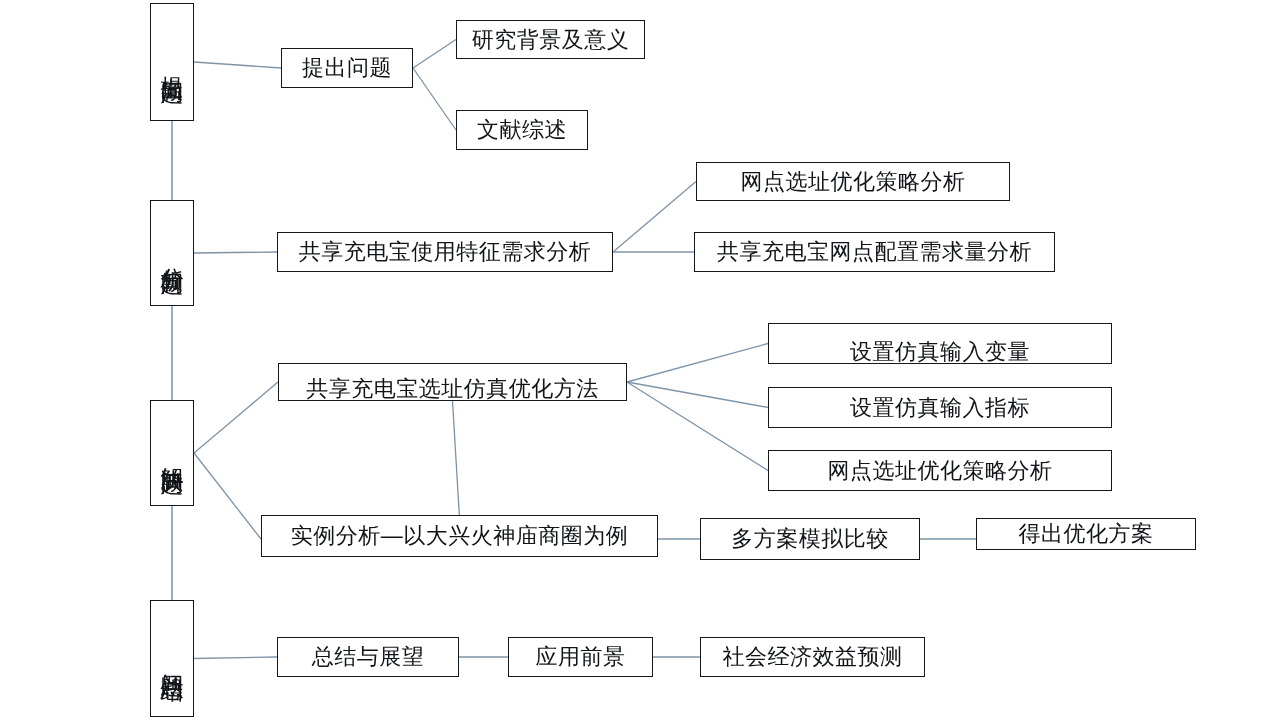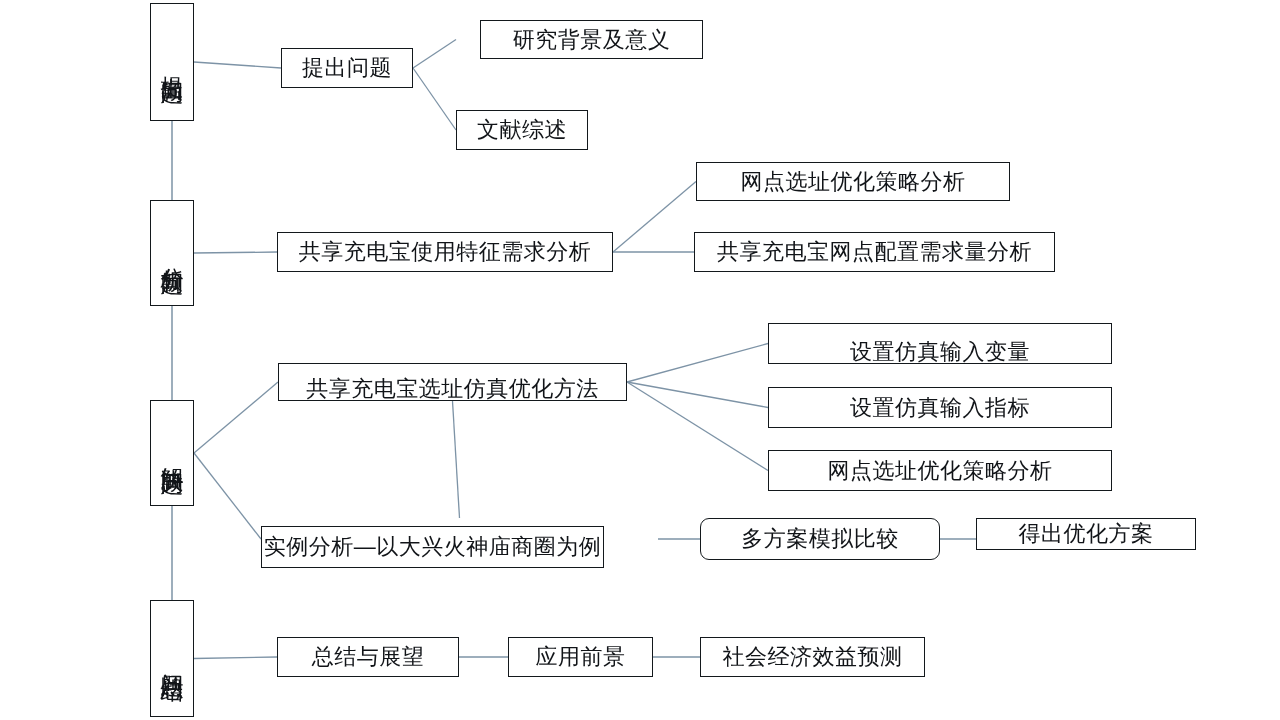--- a/index.html
+++ b/index.html
@@ -92,21 +92,21 @@
       </div>
       <div class="node v" style="left: 150px; top: 400px; width: 44px; height: 106px; border-color: rgb(19, 24, 28);">
         <span>解决问题</span>
       </div>
       <div class="node v" style="left: 150px; top: 600px; width: 44px; height: 117px; border-color: rgb(19, 24, 28);">
         <span>问题总结</span>
       </div>
       <div class="node h" style="left: 281px; top: 48px; width: 132px; height: 40px; border-color: rgb(19, 24, 28);">
         <span>提出问题</span>
       </div>
-      <div class="node h" style="left: 456px; top: 20px; width: 223px; height: 39px; border-color: rgb(19, 24, 28); margin-left: 24px;">
+      <div class="node h" style="left: 456px; top: 20px; width: 189px; height: 39px; border-color: rgb(19, 24, 28);">
         <span>研究背景及意义</span>
       </div>
       <div class="node h" style="left: 456px; top: 110px; width: 132px; height: 40px; border-color: rgb(19, 24, 28);">
         <span>文献综述</span>
       </div>
       <div class="node h" style="left: 277px; top: 232px; width: 336px; height: 40px; border-color: rgb(19, 24, 28);">
         <span>共享充电宝使用特征需求分析</span>
       </div>
       <div class="node h" style="left: 696px; top: 162px; width: 314px; height: 39px; border-color: rgb(19, 24, 28);">
         <span>网点选址优化策略分析</span>
@@ -119,24 +119,24 @@
       </div>
       <div class="node h" style="left: 768px; top: 323px; width: 344px; height: 41px; border-color: rgb(19, 24, 28); align-items: flex-end;">
         <span>设置仿真输入变量</span>
       </div>
       <div class="node h" style="left: 768px; top: 387px; width: 344px; height: 41px; border-color: rgb(19, 24, 28);">
         <span>设置仿真输入指标</span>
       </div>
       <div class="node h" style="left: 768px; top: 450px; width: 344px; height: 41px; border-color: rgb(19, 24, 28);">
         <span>网点选址优化策略分析</span>
       </div>
-      <div class="node h" style="left: 261px; top: 526px; width: 343px; height: 42px; border-color: rgb(19, 24, 28);">
+      <div class="node h" style="left: 261px; top: 515px; width: 397px; height: 42px; border-color: rgb(19, 24, 28);">
         <span>实例分析—以大兴火神庙商圈为例</span>
       </div>
-      <div class="node h" style="left: 700px; top: 518px; width: 240px; height: 42px; border-color: rgb(19, 24, 28); border-radius: 9px;">
+      <div class="node h" style="left: 700px; top: 518px; width: 220px; height: 42px; border-color: rgb(19, 24, 28);">
         <span>多方案模拟比较</span>
       </div>
       <div class="node h" style="left: 976px; top: 518px; width: 220px; height: 32px; border-color: rgb(19, 24, 28);">
         <span>得出优化方案</span>
       </div>
       <div class="node h" style="left: 277px; top: 637px; width: 182px; height: 40px; border-color: rgb(19, 24, 28);">
         <span>总结与展望</span>
       </div>
       <div class="node h" style="left: 508px; top: 637px; width: 145px; height: 40px; border-color: rgb(19, 24, 28); text-align: right;">
         <span>应用前景</span>

